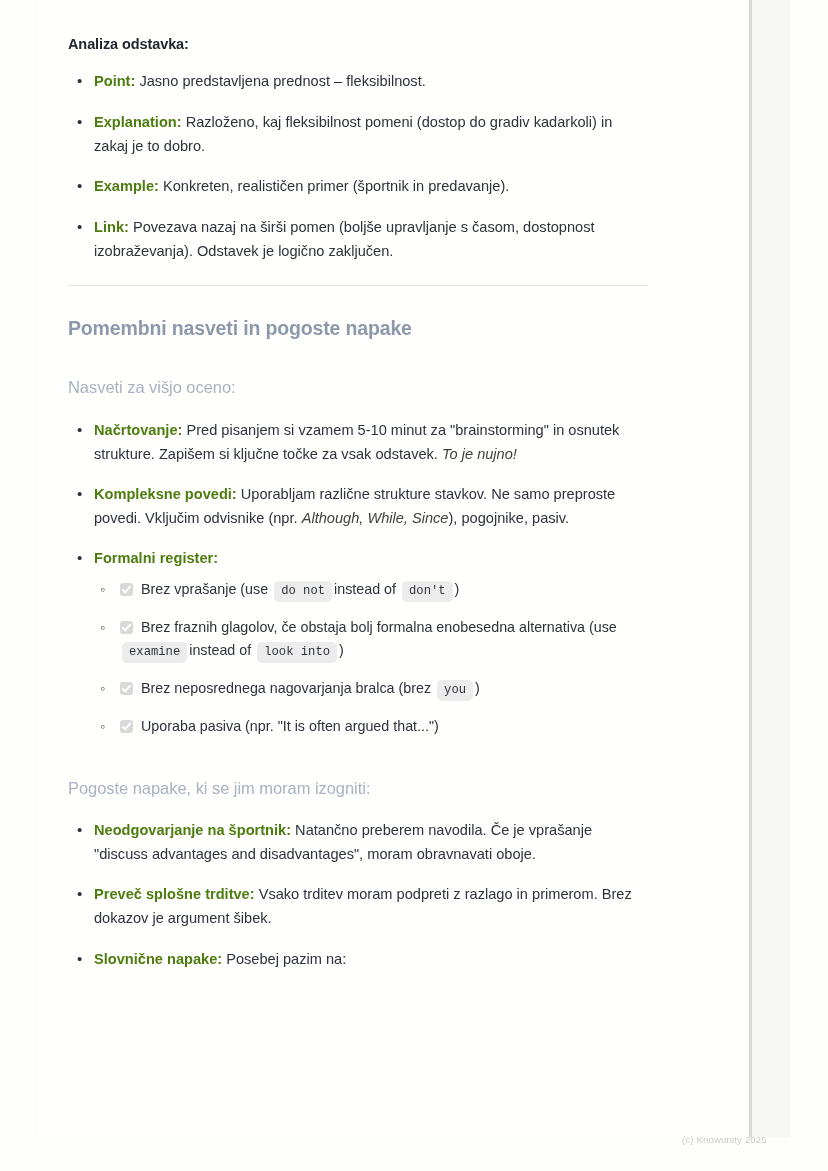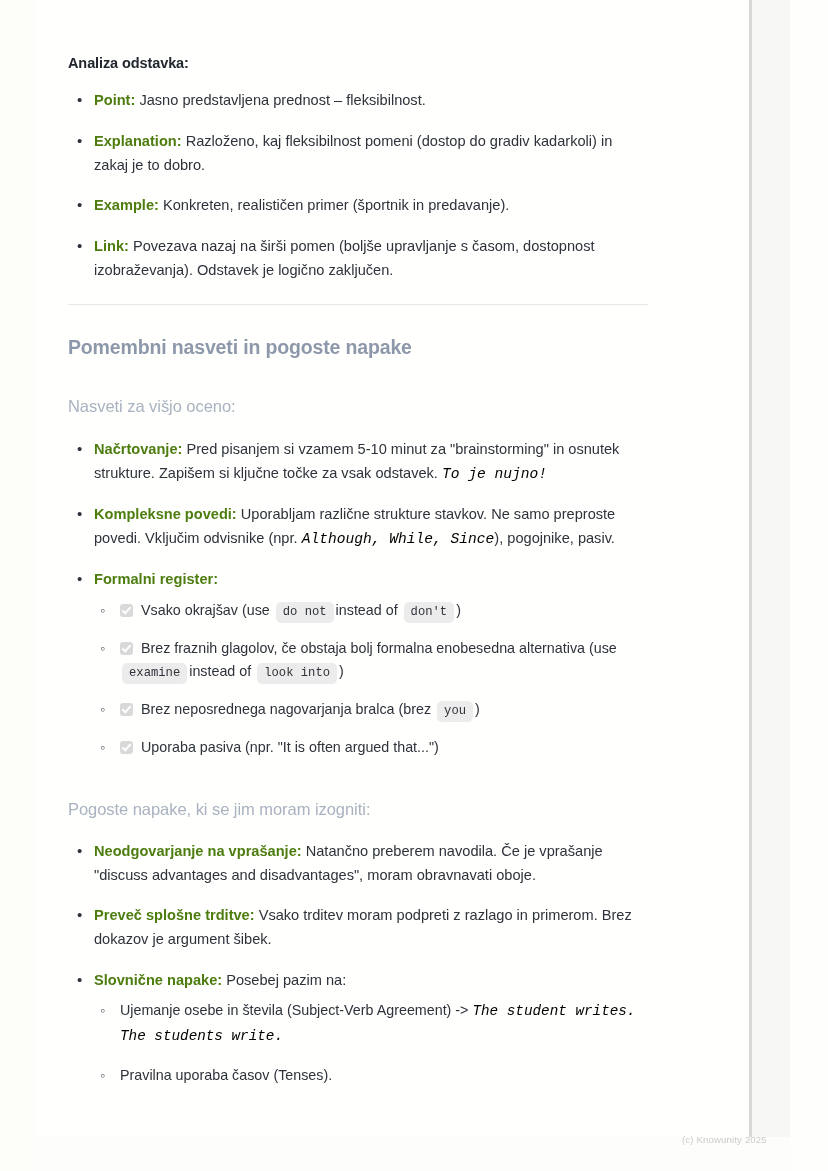--- a/index.html
+++ b/index.html
@@ -53,21 +53,20 @@
     background: #fdfdfb;
   }
 
   
   #doc {
     position: absolute;
     left: 68px;
     top: 34px;
     width: 580px;
     color: #2b2f38;
-    margin-top: 19px;
   }
 
   .para-title {
     font-size: 14.5px;
     font-weight: bold;
     color: #22262f;
     letter-spacing: -0.1px;
     margin: 0 0 16px 0;
     line-height: 1.4;
   }
@@ -90,21 +89,21 @@
     position: absolute;
     left: 9px;
     top: -1px;
     font-size: 15px;
     color: #2d323b;
     line-height: 1.62;
   }
   ul.bullets > li.tight { margin-bottom: 14px; }
 
   .lead { font-weight: bold; color: #4d7c0f; }
-  .it { font-style: italic; color: #000000; font-family: Liberation Mono, monospace; }
+  .it { font-style: italic; color: #404040; }
 
   hr.rule {
     border: none;
     border-top: 1px solid #e8e8e6;
     margin: 22px 0 30px 0;
     width: 100%;
   }
 
   h2.sect {
     font-size: 19.5px;
@@ -255,21 +254,21 @@
         <span class="lead">Načrtovanje:</span><span> Pred pisanjem si vzamem 5-10 minut za "brainstorming" in osnutek strukture. Zapišem si ključne točke za vsak odstavek. </span><span class="it">To je nujno!</span>
       </li>
       <li>
         <span class="lead">Kompleksne povedi:</span><span> Uporabljam različne strukture stavkov. Ne samo preproste povedi. Vključim odvisnike (npr. </span><span class="it">Although, While, Since</span><span>), pogojnike, pasiv.</span>
       </li>
       <li class="tight">
         <span class="lead">Formalni register:</span>
 
         <ul class="checklist">
           <li>
-            <span class="cbox"></span><span>Vsako okrajšav (use</span>
+            <span class="cbox"></span><span>Brez vprašanje (use</span>
             <code class="kbd">do not</code><span>instead of</span>
             <code class="kbd">don't</code><span>)</span>
           </li>
           <li>
             <span class="cbox"></span><span>Brez fraznih glagolov, če obstaja bolj formalna enobesedna alternativa (use</span>
             <code class="kbd">examine</code><span>instead of</span>
             <code class="kbd">look into</code><span>)</span>
           </li>
           <li>
             <span class="cbox"></span><span>Brez neposrednega nagovarjanja bralca (brez</span>
@@ -279,36 +278,28 @@
             <span class="cbox"></span><span>Uporaba pasiva (npr. "It is often argued that...")</span>
           </li>
         </ul>
       </li>
     </ul>
 
     <h3 class="subsect gap-top">Pogoste napake, ki se jim moram izogniti:</h3>
 
     <ul class="bullets">
       <li>
-        <span class="lead">Neodgovarjanje na vprašanje:</span><span> Natančno preberem navodila. Če je vprašanje "discuss advantages and disadvantages", moram obravnavati oboje.</span>
+        <span class="lead">Neodgovarjanje na športnik:</span><span> Natančno preberem navodila. Če je vprašanje "discuss advantages and disadvantages", moram obravnavati oboje.</span>
       </li>
       <li>
         <span class="lead">Preveč splošne trditve:</span><span> Vsako trditev moram podpreti z razlago in primerom. Brez dokazov je argument šibek.</span>
       </li>
       <li class="tight">
         <span class="lead">Slovnične napake:</span><span> Posebej pazim na:</span>
 
-        <ul class="subcircle">
-          <li>
-            <span>Ujemanje osebe in števila (Subject-Verb Agreement) -&gt; </span><span class="it">The student writes. The students write.</span>
-          </li>
-          <li>
-            <span>Pravilna uporaba časov (Tenses).</span>
-          </li>
-        </ul>
       </li>
     </ul>
 
   </div>
 
   <div id="watermark">(c) Knowunity 2025</div>
 
 </div>
 
 </body></html>

